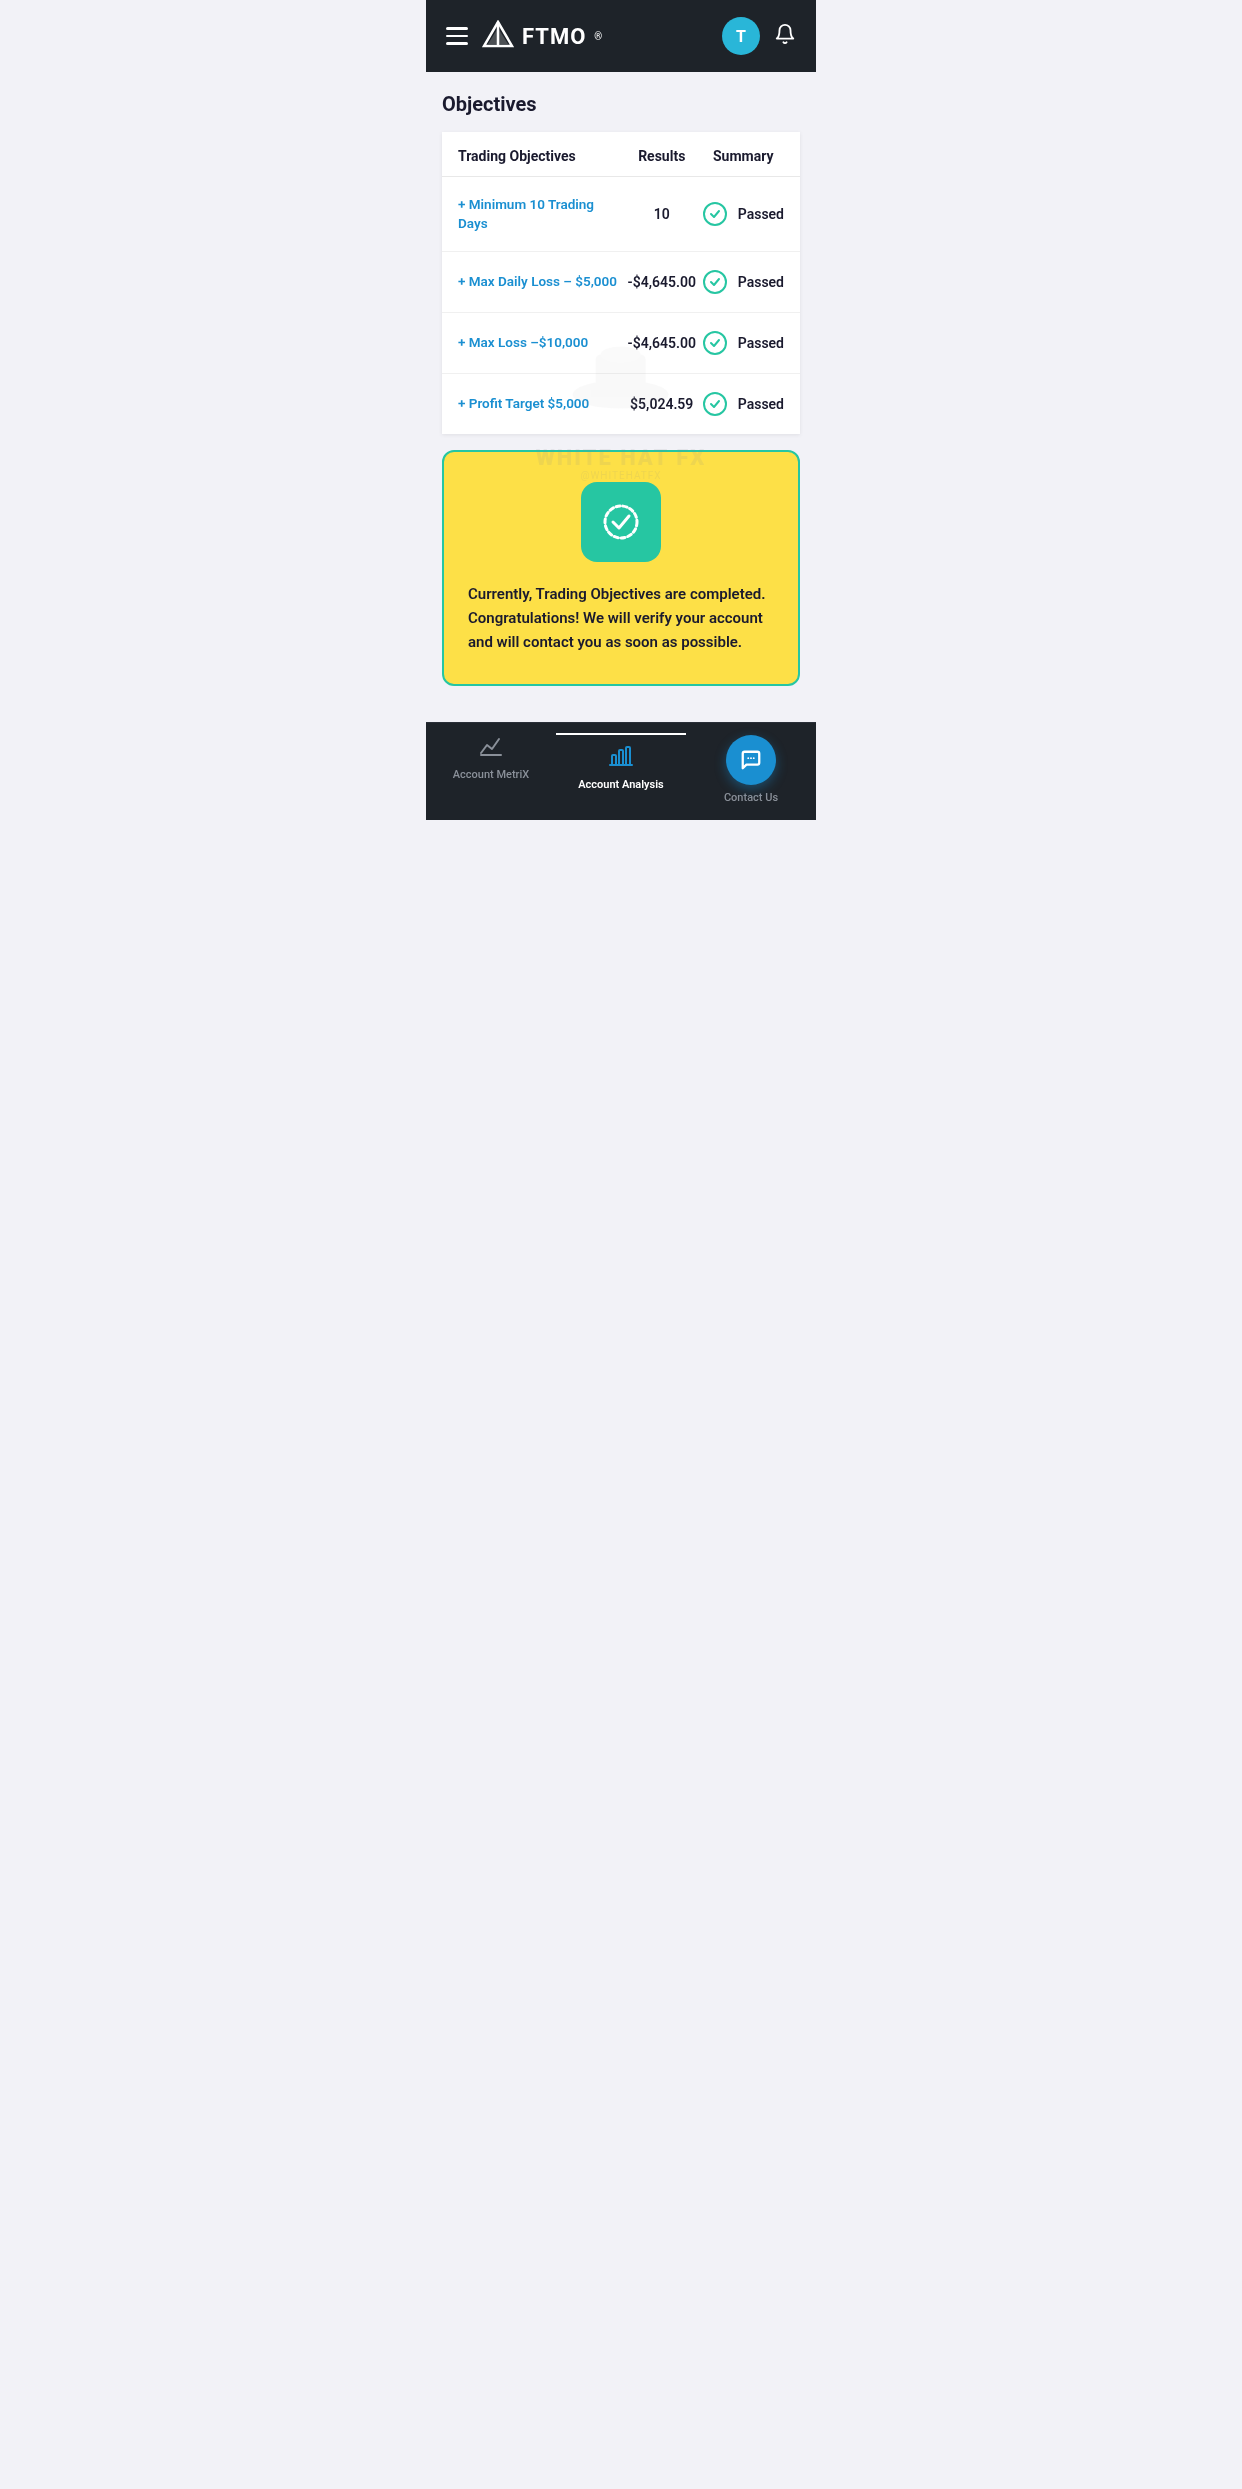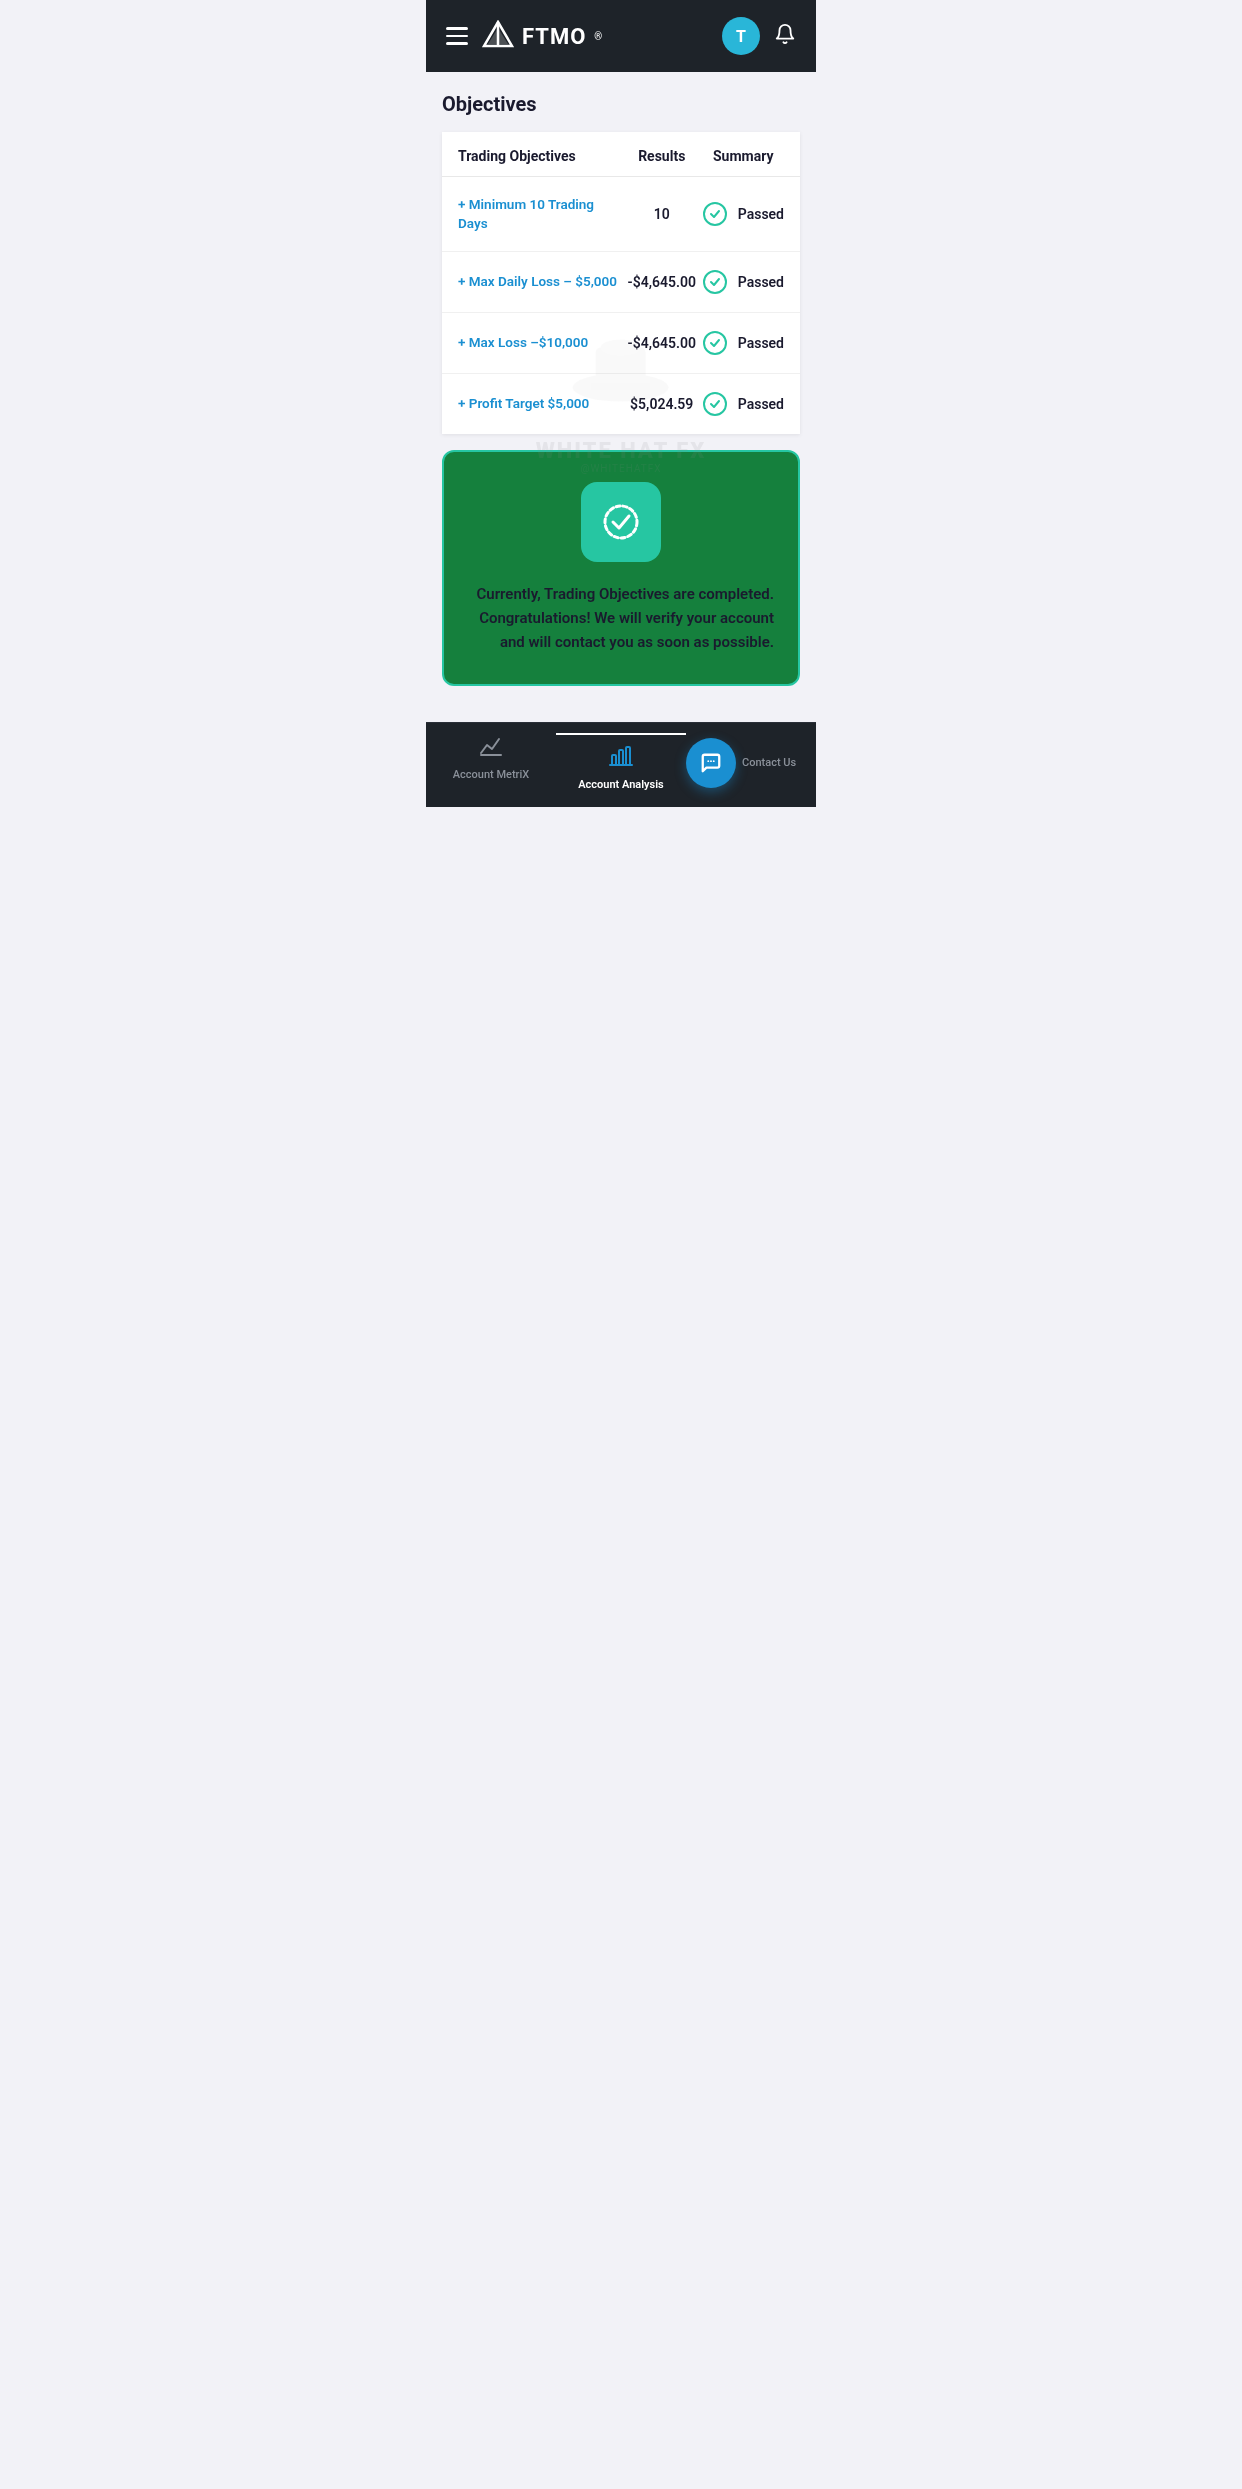--- a/index.html
+++ b/index.html
@@ -161,25 +161,25 @@
       height: 12px;
     }
     .passed-text {
       font-size: 14px;
       font-weight: 600;
       color: #1a1a2e;
     }
 
     
     .completion-banner {
-      background: #15803d;
+      background: #fde047;
       border: 2px solid #26c6a2;
       border-radius: 12px;
       padding: 30px 24px;
-      text-align: right;
+      text-align: left;
       display: flex;
       flex-direction: column;
       align-items: center;
       gap: 20px;
       margin-bottom: 16px;
     }
     .completion-icon-box {
       width: 80px;
       height: 80px;
       background: #26c6a2;
@@ -267,21 +267,21 @@
       cursor: pointer;
       box-shadow: 0 4px 12px rgba(26,143,209,0.4);
       position: relative;
     }
     .chat-button svg {
       width: 22px;
       height: 22px;
     }
     .chat-nav-item {
       display: flex;
-      flex-direction: row;
+      flex-direction: column;
       align-items: center;
       gap: 6px;
       cursor: pointer;
       flex: 1;
     }
 
     .outer-wrapper {
       position: relative;
       width: 390px;
       margin: 0 auto;

